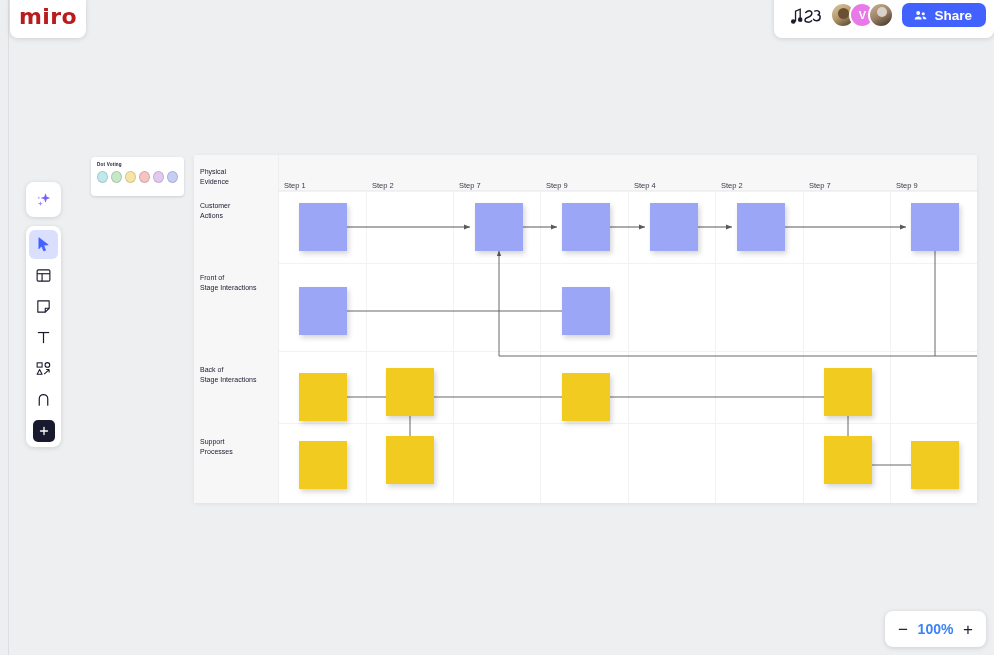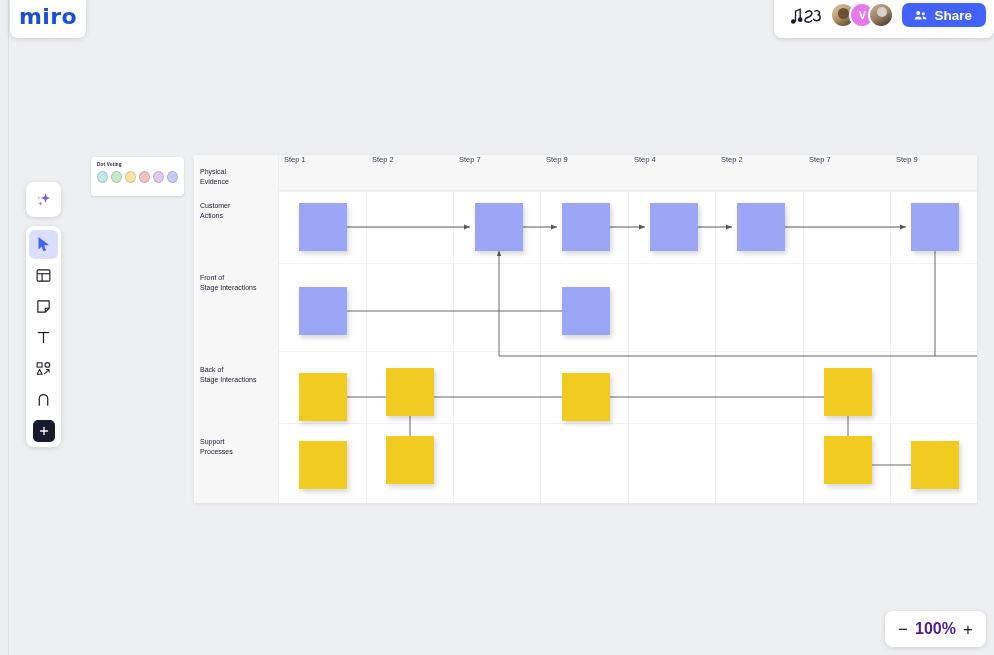--- a/index.html
+++ b/index.html
@@ -27,21 +27,21 @@
   
   #logo-card {
     position: absolute; left: 10px; top: -6px;
     width: 76px; height: 44px;
     background: #fff; border-radius: 8px;
     box-shadow: 0 1px 5px rgba(0,0,0,.13);
     display: flex; align-items: center; justify-content: center;
     z-index: 40;
   }
   #logo-text {
-    font-size: 22px; font-weight: 700; color: #1d4ed8;
+    font-size: 22px; font-weight: 700; color: #b91c1c;
     letter-spacing: .4px; font-family: "DejaVu Sans", sans-serif;
   }
   
   #topbar {
     position: absolute; right: 0px; top: -8px;
     height: 46px;
     background: #fff; border-radius: 8px;
     box-shadow: 0 1px 5px rgba(0,0,0,.13);
     display: flex; align-items: center; gap: 8px;
     padding: 0 8px 0 14px;
@@ -141,21 +141,21 @@
     position: absolute; left: 0; top: 0; width: 85px; height: 348px;
     background: #f7f7f8;
     border-right: 1px solid #eceef0;
   }
   .row-label {
     position: absolute; left: 6px;
     font-size: 7px; line-height: 9.5px; color: #1a1a2e;
     font-weight: 500; width: 76px;
   }
   .col-head {
-    position: absolute; top: 0;
+    position: absolute; top: 26px;
     font-size: 7.5px; color: #3a3a4a; font-weight: 500;
   }
   .gridline-v {
     position: absolute; top: 36px; width: 1px; height: 312px;
     background: #f1f2f4;
   }
   .gridline-h {
     position: absolute; left: 85px; width: 698px; height: 1px;
     background: #f1f2f4;
   }
@@ -177,21 +177,21 @@
     background: #fff; border-radius: 8px;
     box-shadow: 0 1px 5px rgba(0,0,0,.14);
     display: flex; align-items: center; justify-content: space-between;
     padding: 0 13px;
     z-index: 30;
   }
   .zbtn {
     font-size: 17px; color: #1a1a2e; cursor: pointer;
     line-height: 1; user-select: none; font-weight: 400;
   }
-  #zoom-level { font-size: 16px; color: #4c1d95; font-weight: 600; }
+  #zoom-level { font-size: 14px; color: #3b82f6; font-weight: 600; }
 </style>
 </head>
 <body>
 
 <div id="app">
   <div id="canvas">
 
     <div id="dot-voting">
       <div id="dv-title">Dot Voting</div>
       <div id="dv-dots">

